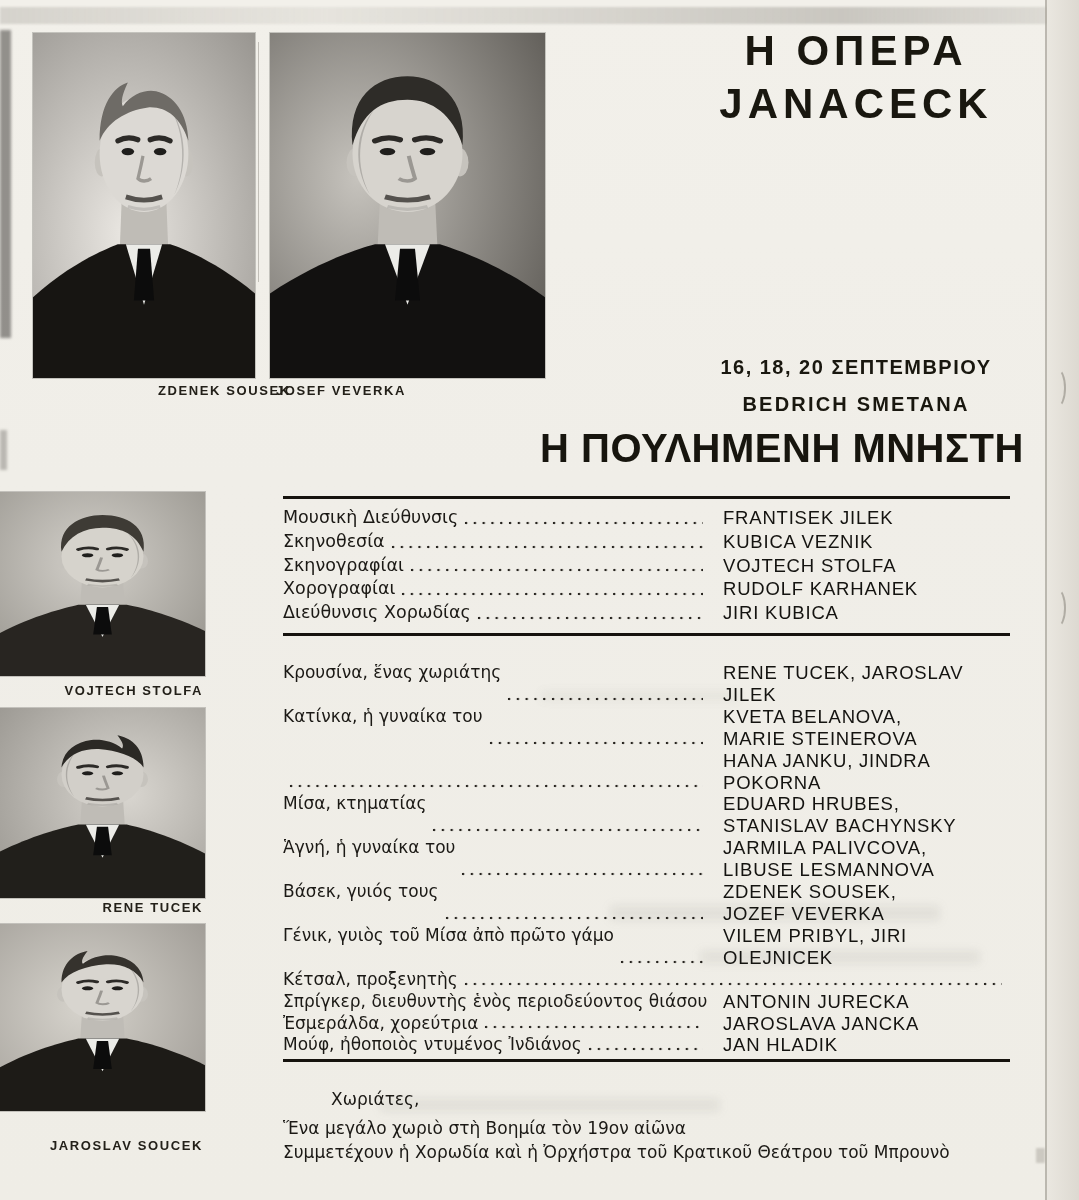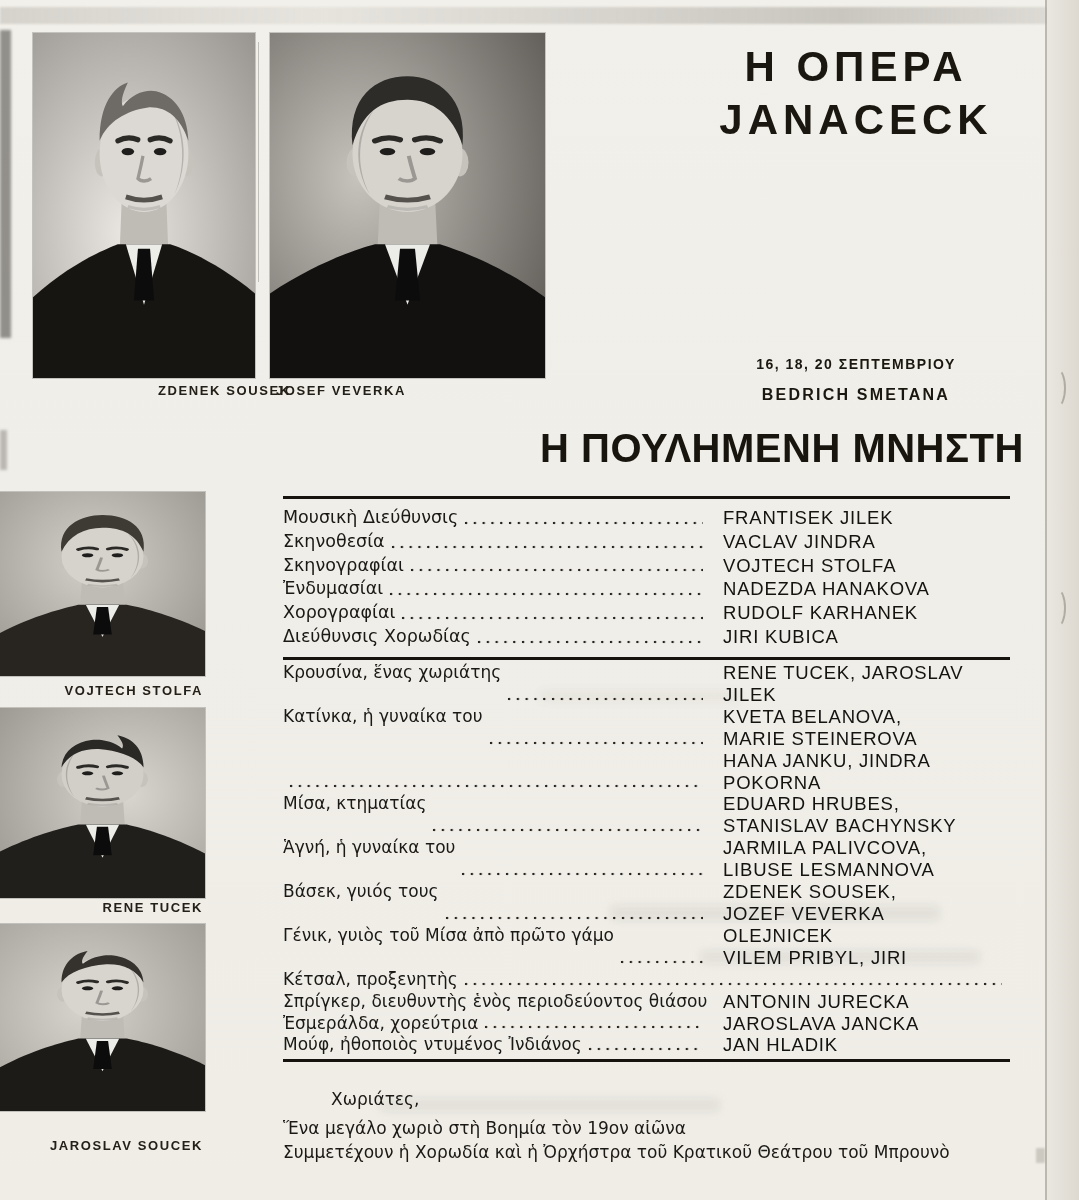--- a/index.html
+++ b/index.html
@@ -40,27 +40,27 @@
   .photo-side-3{left:0px;top:924px;width:205px;height:187px;}
   .caption{position:absolute;font-family:"Liberation Sans",sans-serif;font-weight:bold;
     font-size:13px;letter-spacing:1.6px;color:#232019;white-space:nowrap;}
   .cap-top-1{left:158px;top:383px;}
   .cap-top-2{left:276px;top:383px;}
   .side-cap{left:0;width:203px;text-align:right;}
   .cap-side-1{position:absolute;top:683px;}
   .cap-side-2{position:absolute;top:900px;}
   .cap-side-3{position:absolute;top:1138px;}
   
-  .masthead{position:absolute;left:695px;top:40px;width:322px;text-align:center;
+  .masthead{position:absolute;left:695px;top:24px;width:322px;text-align:center;
     font-family:"Liberation Sans",sans-serif;font-weight:bold;font-size:42px;
     line-height:53px;letter-spacing:5px;color:#19170f;}
   .dates{position:absolute;left:695px;top:356px;width:322px;text-align:center;
     font-family:"Liberation Sans",sans-serif;font-weight:bold;color:#19170f;}
-  .dates .dates-line{font-size:14px;letter-spacing:1.5px;}
-  .dates .composer{font-size:16px;letter-spacing:2.2px;margin-top:14px;}
+  .dates .dates-line{font-size:20px;letter-spacing:1.5px;}
+  .dates .composer{font-size:20px;letter-spacing:2.2px;margin-top:14px;}
   .opera-title{position:absolute;left:540px;top:426px;width:480px;
     font-family:"Liberation Sans",sans-serif;font-weight:bold;font-size:40px;
     letter-spacing:0.5px;color:#17150e;white-space:nowrap;}
   
   .credits{position:absolute;left:283px;top:496px;width:727px;
     border-top:3px solid #16130e;border-bottom:3px solid #16130e;padding:7px 0 8px 0;}
   .credit-row{display:flex;line-height:23.8px;}
   .credit-row .label{font-size:17.5px;white-space:nowrap;}
   .dots{flex:1;height:4px;align-self:flex-end;margin:0 8px 5px 6px;
     background-image:radial-gradient(circle at 2px 2px,#26231e 1.25px,rgba(0,0,0,0) 1.6px);
@@ -268,33 +268,28 @@
 
   <div class="credits">
     <div class="credit-row">
       <span class="label">Μουσικὴ Διεύθυνσις</span>
       <span class="dots"></span>
       <span class="name-col">FRANTISEK JILEK</span>
     </div>
     <div class="credit-row">
       <span class="label">Σκηνοθεσία</span>
       <span class="dots"></span>
-      <span class="name-col">VACLAV JINDRA</span>
+      <span class="name-col">KUBICA VEZNIK</span>
     </div>
     <div class="credit-row">
       <span class="label">Σκηνογραφίαι</span>
       <span class="dots"></span>
       <span class="name-col">VOJTECH STOLFA</span>
     </div>
     <div class="credit-row">
-      <span class="label">Ἐνδυμασίαι</span>
-      <span class="dots"></span>
-      <span class="name-col">NADEZDA HANAKOVA</span>
-    </div>
-    <div class="credit-row">
       <span class="label">Χορογραφίαι</span>
       <span class="dots"></span>
       <span class="name-col">RUDOLF KARHANEK</span>
     </div>
     <div class="credit-row">
       <span class="label">Διεύθυνσις Χορωδίας</span>
       <span class="dots"></span>
       <span class="name-col">JIRI KUBICA</span>
     </div>
   </div>
@@ -358,22 +353,22 @@
         <div>ZDENEK SOUSEK,</div>
         <div>JOZEF VEVERKA</div>
       </div>
     </div>
     <div class="cast-row">
       <div class="lead">
           <span class="role">Γένικ, γυιὸς τοῦ Μίσα ἀπὸ πρῶτο γάμο</span>
           <span class="dots"></span>
         </div>
       <div class="name-col">
+        <div>VILEM PRIBYL, JIRI</div>
         <div>OLEJNICEK</div>
-        <div>VILEM PRIBYL, JIRI</div>
       </div>
     </div>
     <div class="cast-row">
       <div class="lead">
           <span class="role">Κέτσαλ, προξενητὴς</span>
           <span class="dots"></span>
         </div>
     </div>
     <div class="cast-row">
       <div class="lead">

